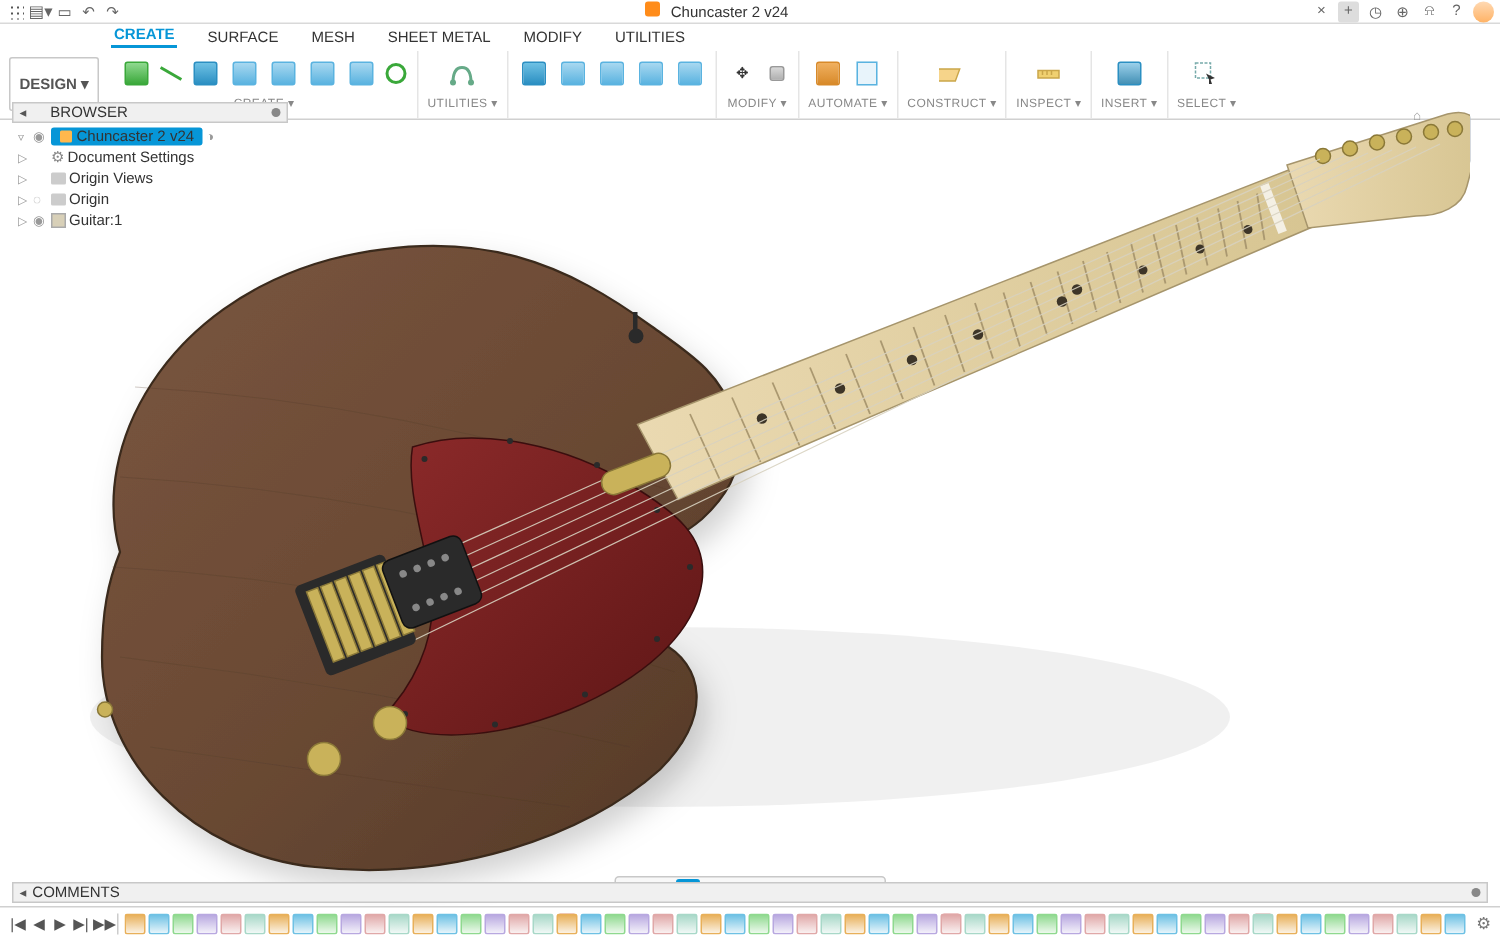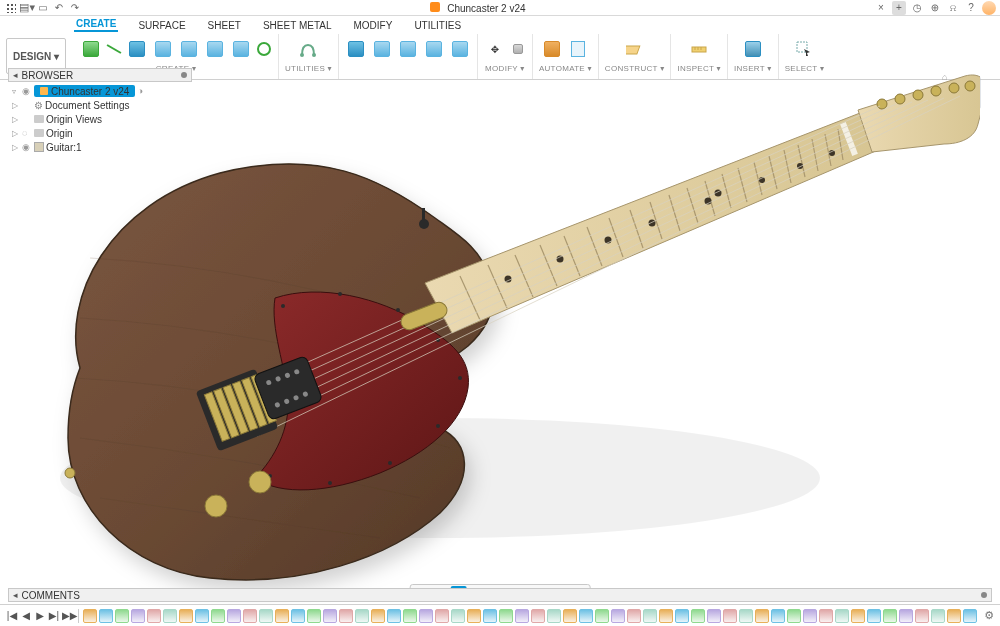--- a/index.html
+++ b/index.html
@@ -96,21 +96,21 @@
     <span class="tb-icon">⊕</span>
     <span class="tb-icon">⍾</span>
     <span class="tb-icon">?</span>
     <span class="avatar"></span>
   </div>
 </div>
 
 <div class="ribbon-tabs">
   <span class="active">CREATE</span>
   <span>SURFACE</span>
-  <span>SHEET</span>
+  <span>MESH</span>
   <span>SHEET METAL</span>
   <span>MODIFY</span>
   <span>UTILITIES</span>
 </div>
 
 <div class="ribbon">
   <div class="design-btn">DESIGN ▾</div>
 
   <div class="rgroup">
     <div class="icons">
@@ -417,21 +417,21 @@
         <rect x="402" y="150" width="3" height="14" fill="#2a2a2a"></rect>
     </g>
 
     <circle cx="50" cy="415" r="5" fill="#c9b25a" stroke="#8a7838"></circle>
     <circle cx="184" cy="538" r="5" fill="#c9b25a" stroke="#8a7838"></circle>
   </svg>
 </div>
 
 <div class="browser">
   <div class="browser-hdr">
-    ◂ <span style="margin-left:4px">BROWSER</span><span class="dot"></span>
+    ◂ <span style="margin-left:16px">BROWSER</span><span class="dot"></span>
   </div>
   <ul>
     <li class="root">
       <span class="tri">▿</span>
         <span class="eye">◉</span>
       <span class="chip">
           <span>Chuncaster 2 v24</span>
         </span>
       <span class="eye">◑</span>
     </li>

